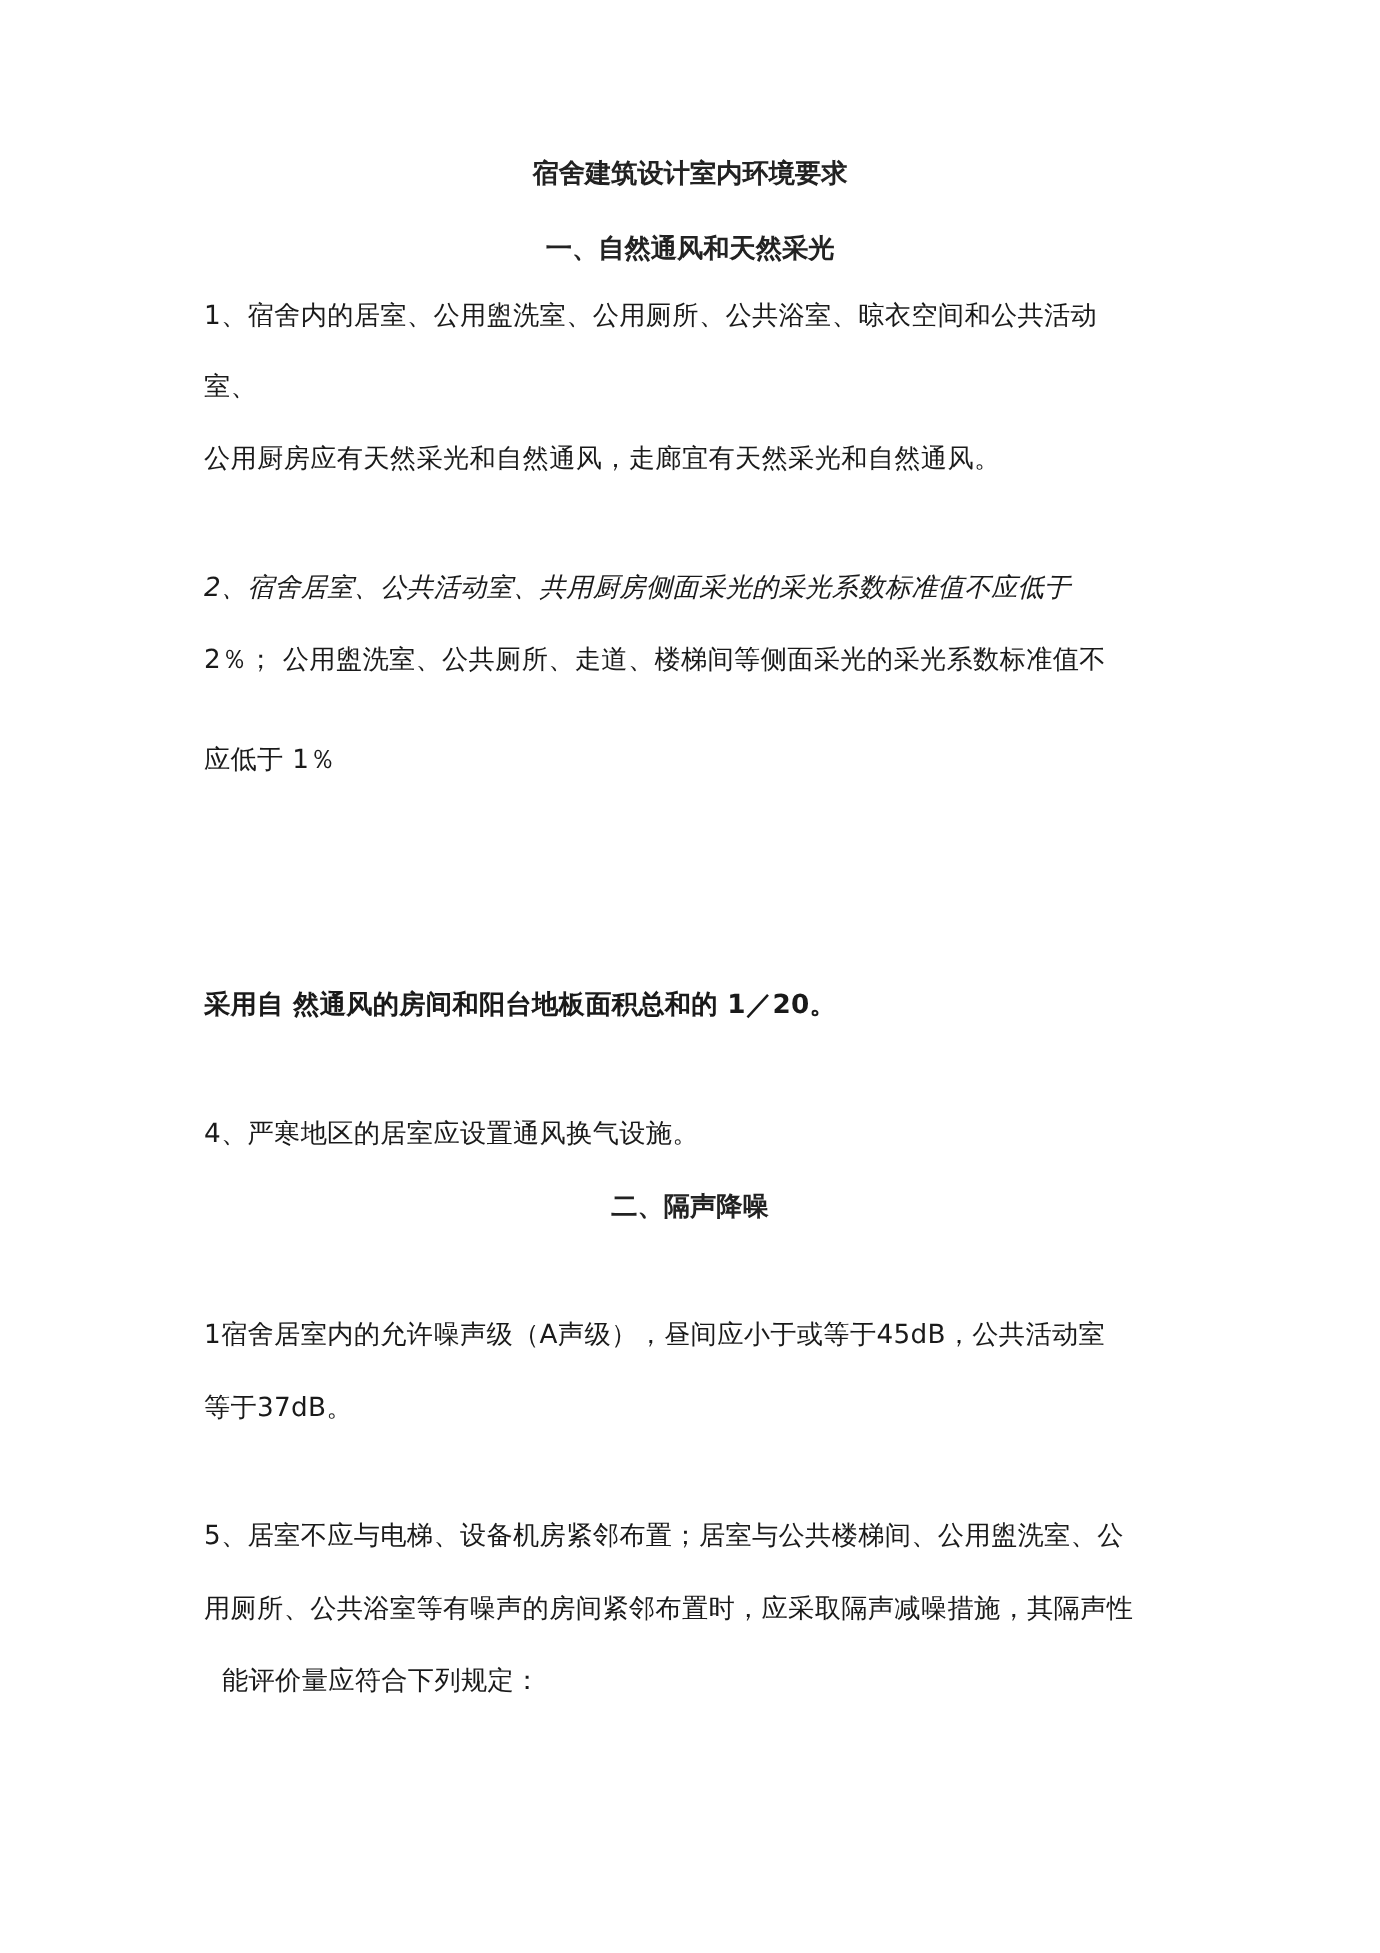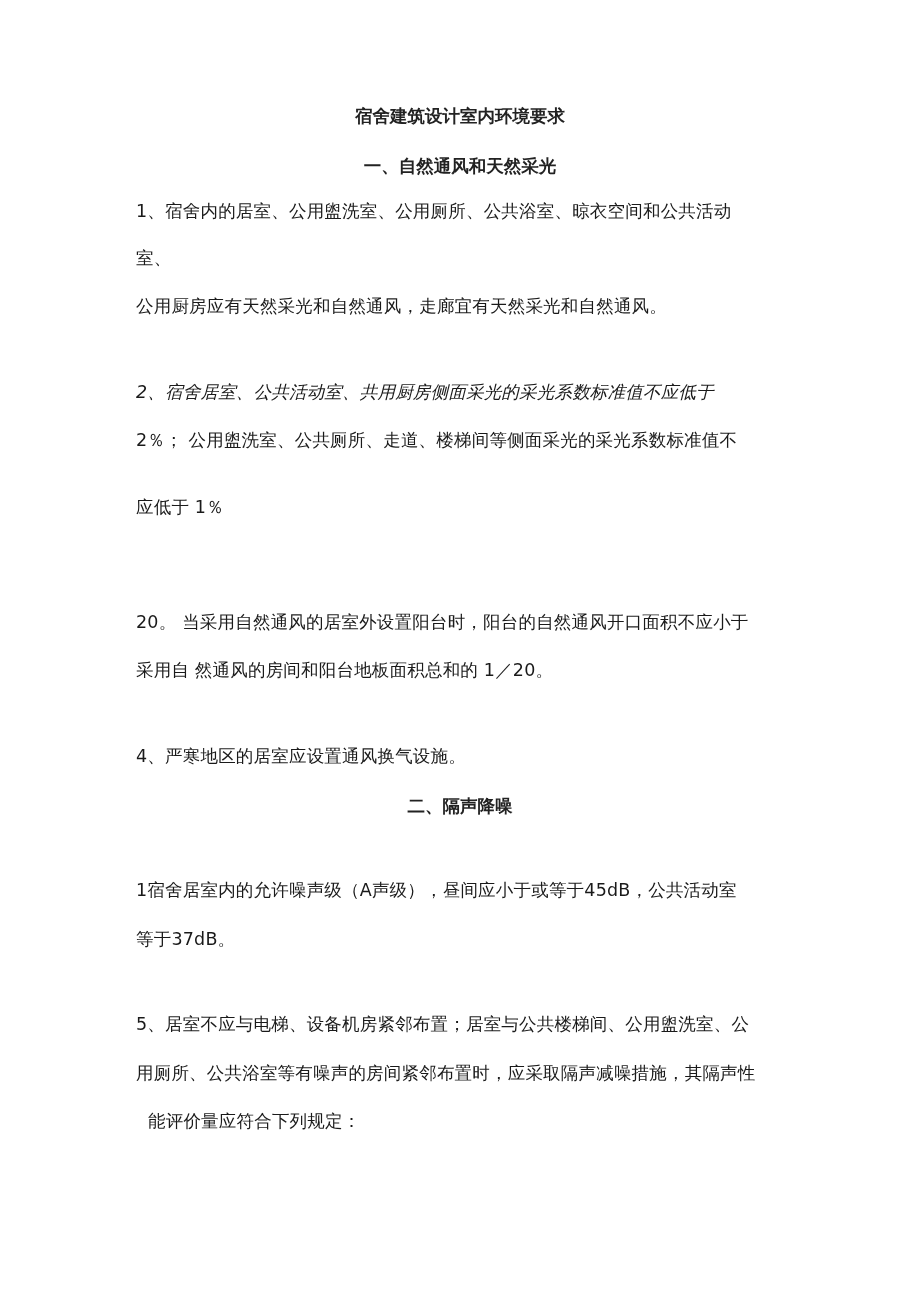--- a/index.html
+++ b/index.html
@@ -52,26 +52,25 @@
   <div class="heading" style="top:154px;">一、自然通风和天然采光</div>
 
   <div class="line" style="top:199px;">1、宿舍内的居室、公用盥洗室、公用厕所、公共浴室、晾衣空间和公共活动</div>
   <div class="line" style="top:246px;">室、</div>
   <div class="line" style="top:294px;text-align:center;">公用厨房应有天然采光和自然通风，走廊宜有天然采光和自然通风。</div>
 
   <div class="line" style="top:380px;font-style:italic;">2、宿舍居室、公共活动室、共用厨房侧面采光的采光系数标准值不应低于</div>
   <div class="line" style="top:428px;">2％；  公用盥洗室、公共厕所、走道、楼梯间等侧面采光的采光系数标准值不</div>
   <div class="line" style="top:476px;margin-top:19px;">应低于  1％</div>
 
-  <div class="line" style="top:610px;">20。  当采用自然通风的居室外设置阳台时，阳台的自然通风开口面积不应小于</div>
-  <div class="line" style="top:658px;">采用自  然通风的房间和阳台地板面积总和的  1／20。</div>
+  <div class="line" style="top:658px;font-weight:bold;">采用自  然通风的房间和阳台地板面积总和的  1／20。</div>
 
   <div class="line" style="top:744px;">4、严寒地区的居室应设置通风换气设施。</div>
 
-  <div class="heading" style="top:794px;">二、隔声降噪</div>
+  <div class="heading" style="top:794px;font-family:Liberation Mono, monospace;">二、隔声降噪</div>
 
   <div class="line" style="top:878px;">1宿舍居室内的允许噪声级（A声级），昼间应小于或等于45dB，公共活动室</div>
   <div class="line" style="top:927px;">等于37dB。</div>
 
   <div class="line" style="top:1012px;">5、居室不应与电梯、设备机房紧邻布置；居室与公共楼梯间、公用盥洗室、公</div>
   <div class="line" style="top:1061px;">用厕所、公共浴室等有噪声的房间紧邻布置时，应采取隔声减噪措施，其隔声性</div>
   <div class="line" style="top:1109px;margin-left:12px;">能评价量应符合下列规定：</div>
 
 </div>
 

